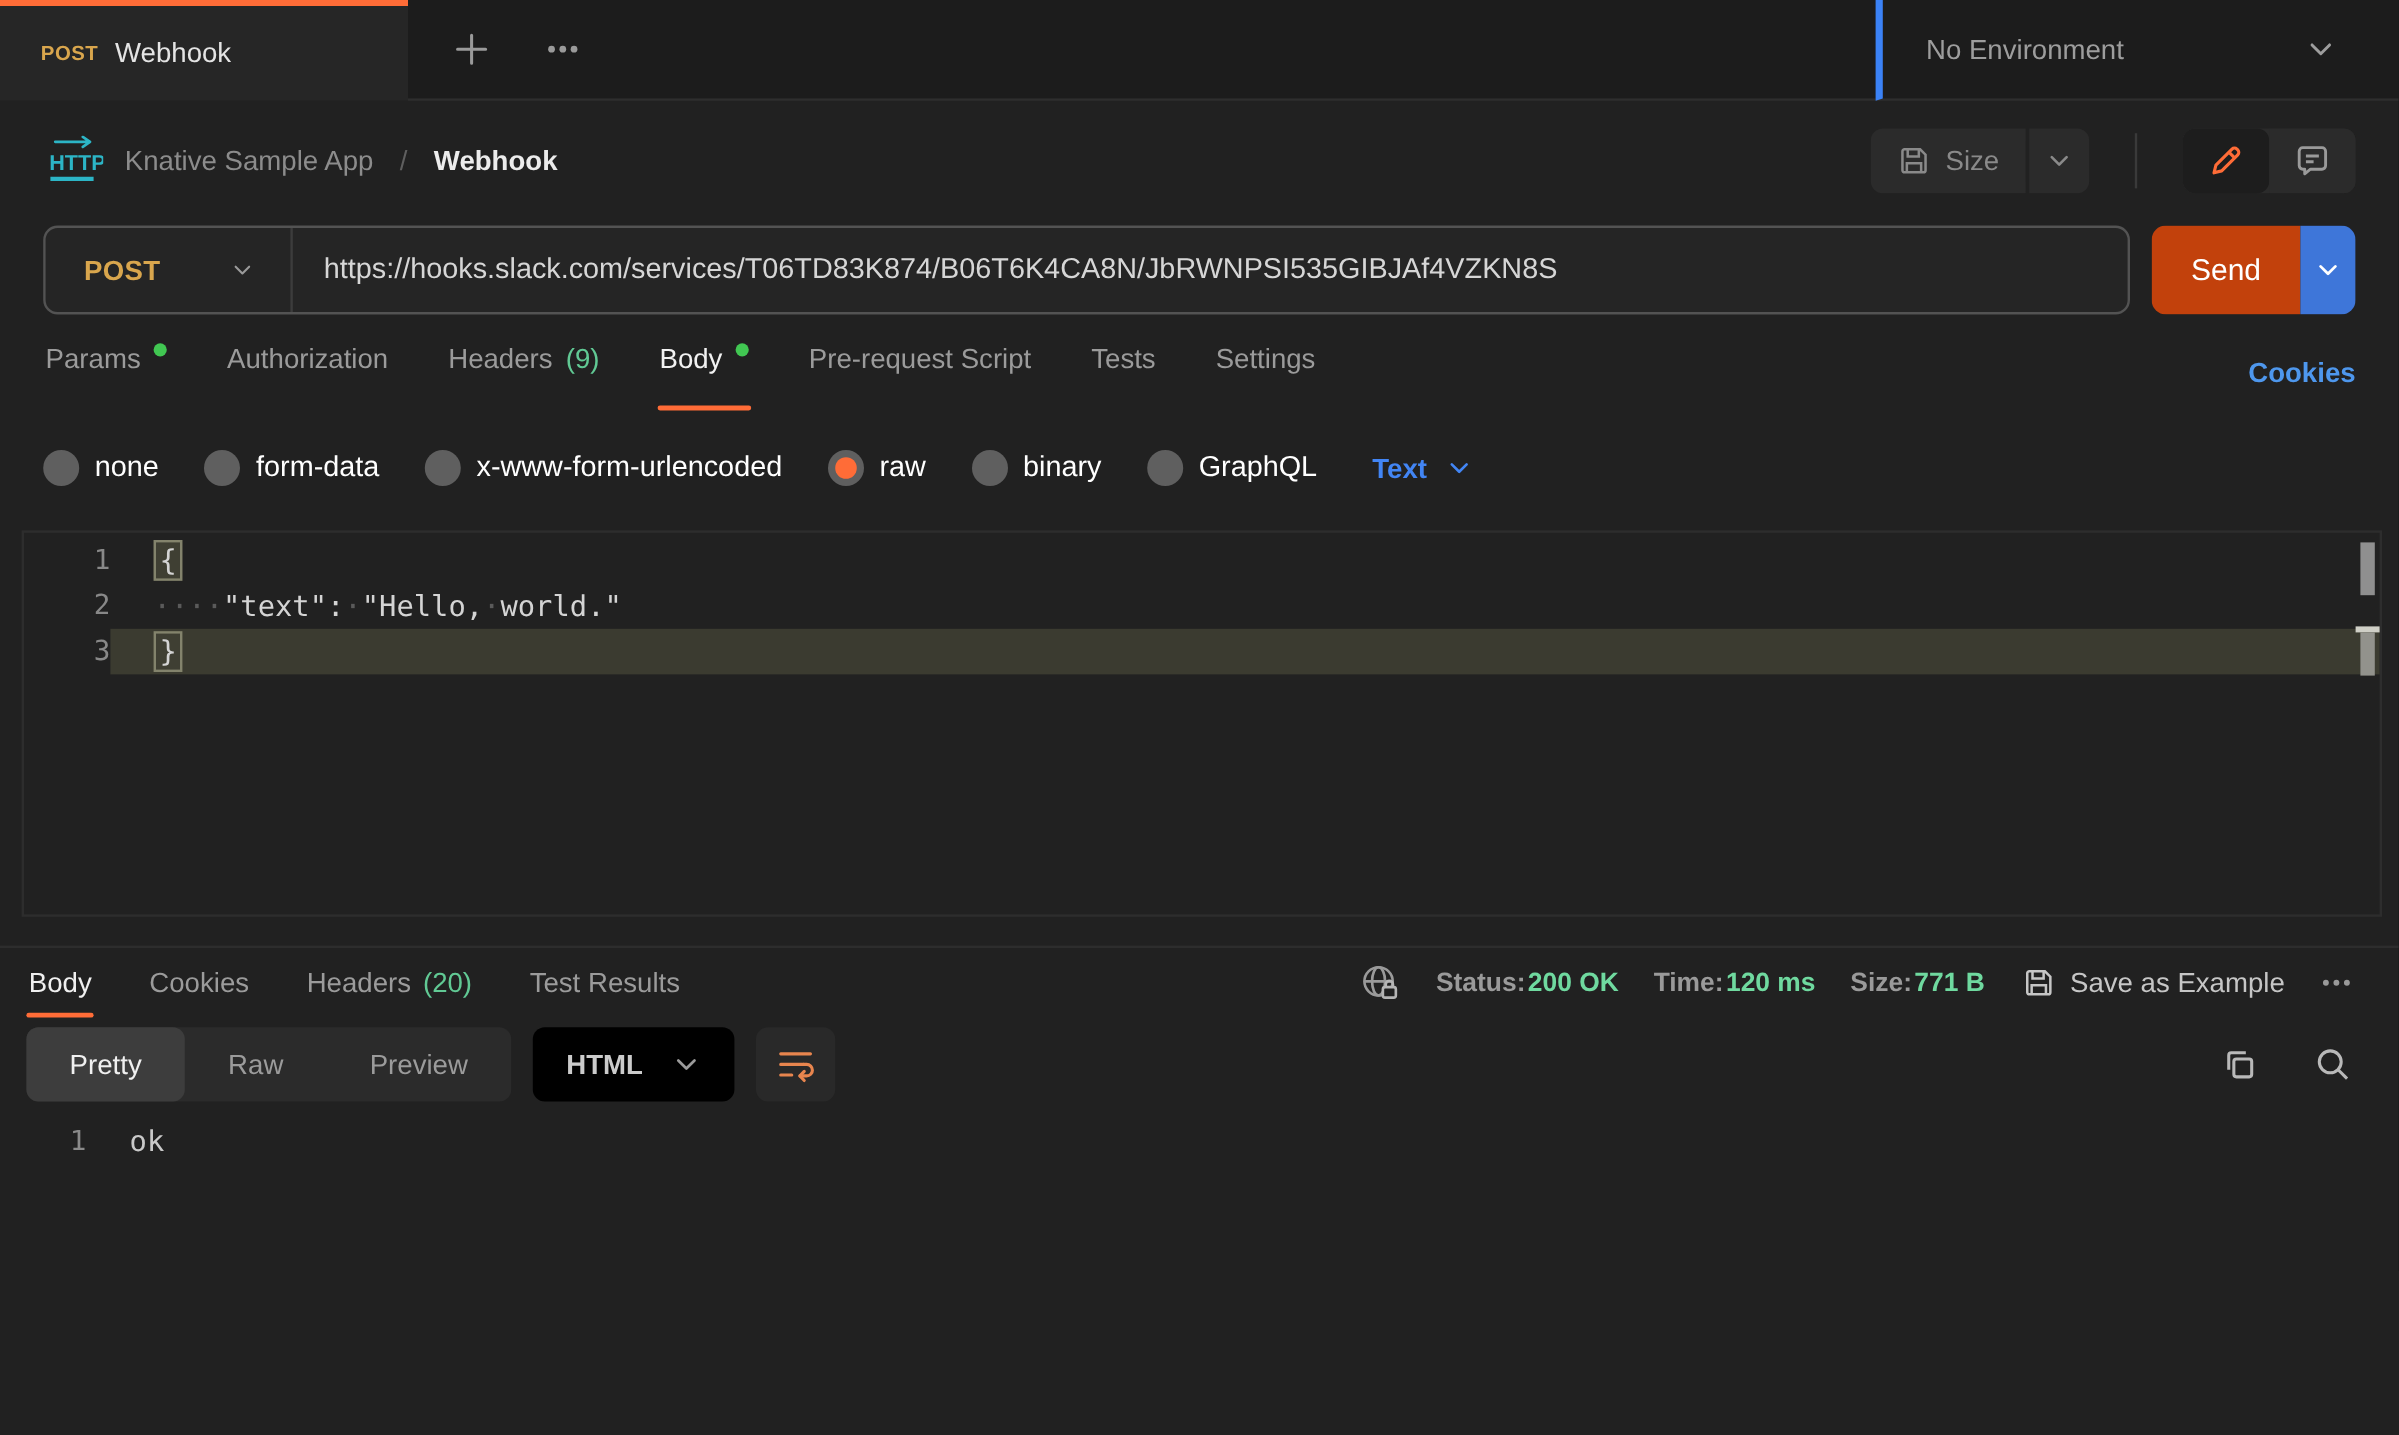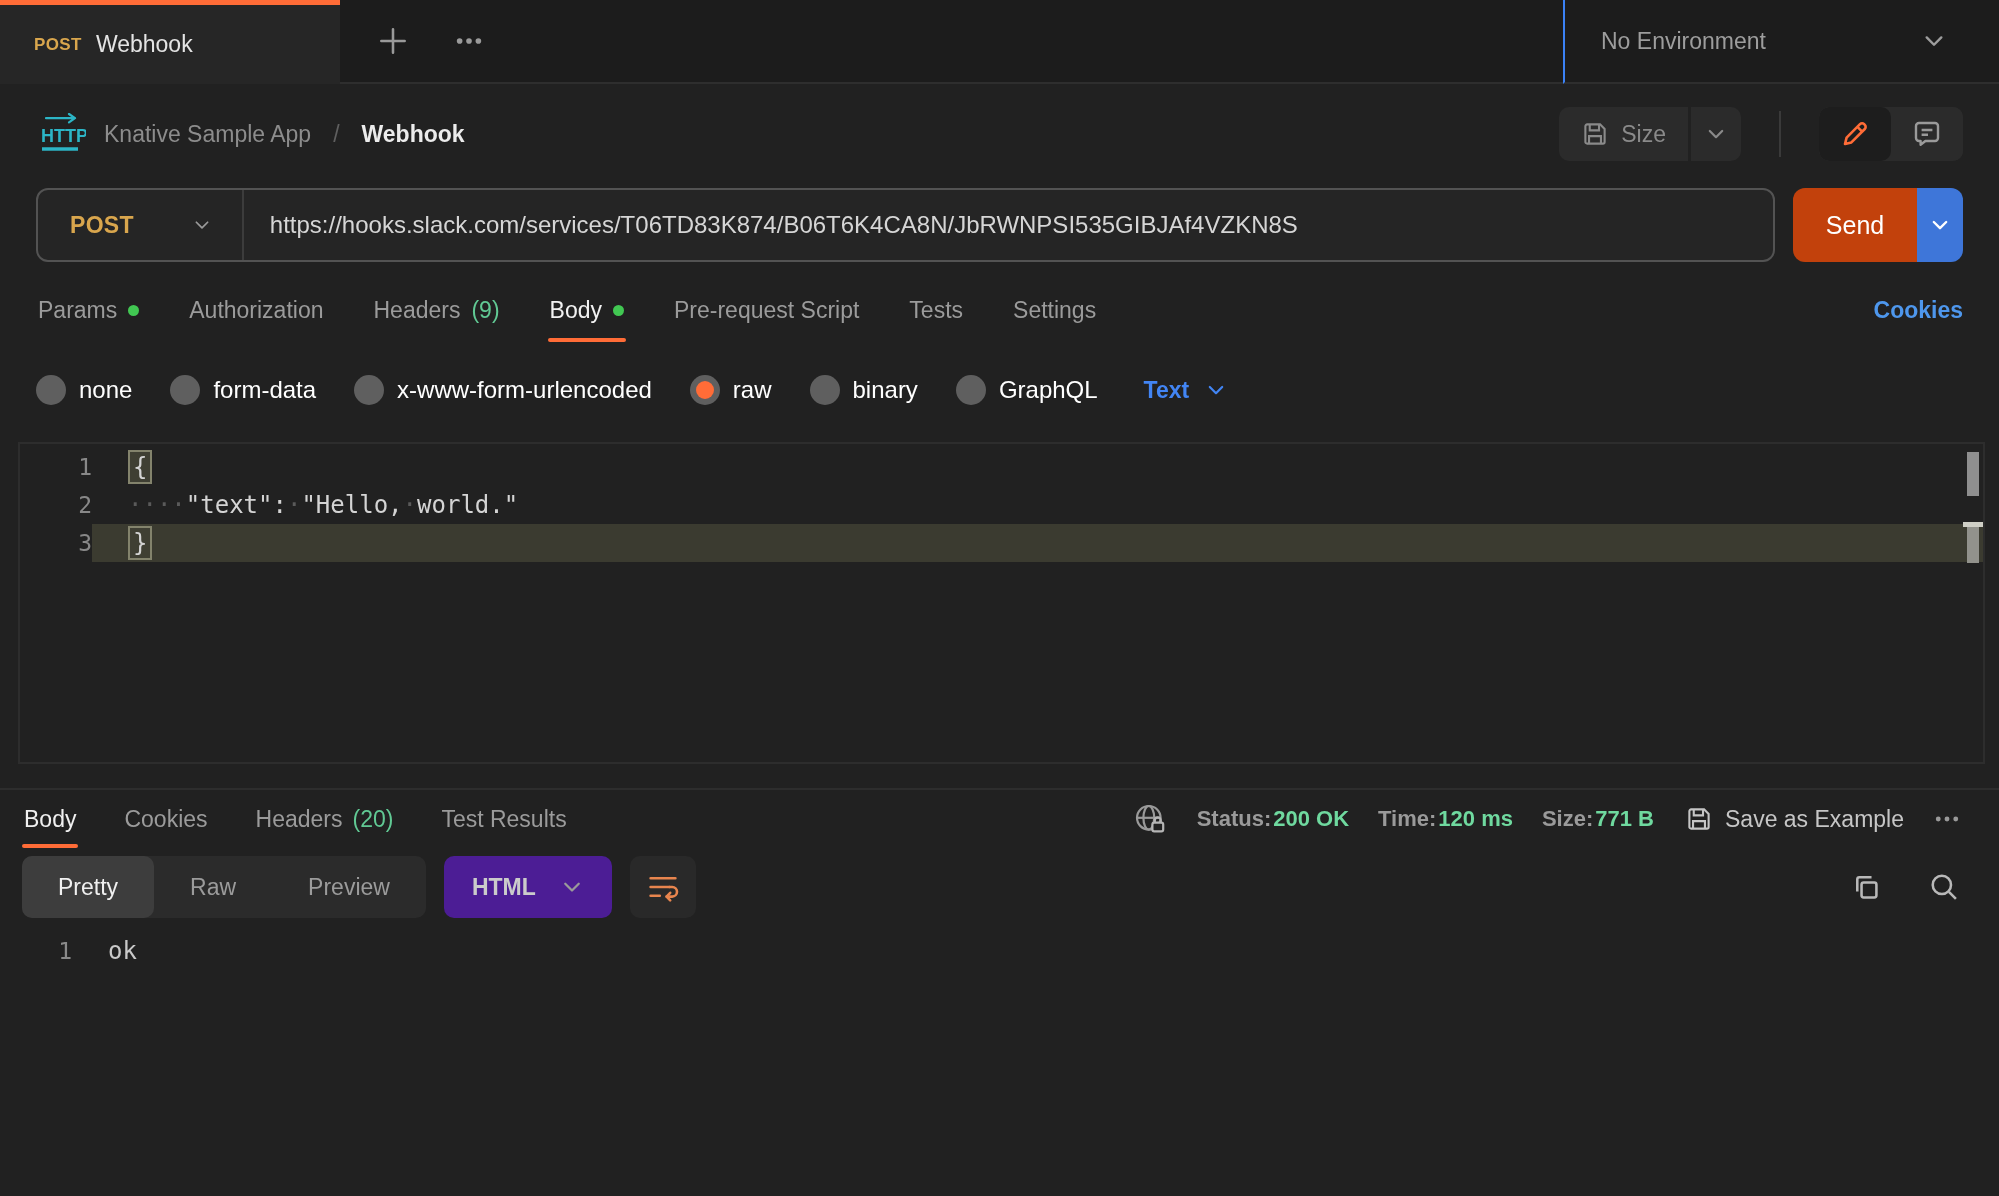--- a/index.html
+++ b/index.html
@@ -15,21 +15,21 @@
   .tabstrip { display:flex; height:84px; background:#1c1c1c; align-items:stretch; }
   .tab-active {
     width:340px; background:#262626; border-top:5px solid #ff6c37;
     display:flex; align-items:center; gap:14px; padding-left:34px;
   }
   .tab-method { color:#d9a64d; font-size:17px; font-weight:700; letter-spacing:.4px; }
   .tab-title { color:#e4e4e4; font-size:23px; }
   .strip-rest { flex:1; display:flex; align-items:center; gap:44px; padding-left:36px; border-bottom:2px solid #2e2e2e; }
   .icon-btn { background:none; border:none; color:#9a9a9a; cursor:pointer; display:flex; align-items:center; }
   .env-area {
-    width:436px; border-left:2px solid #3b82f6; border-bottom:2px solid #2e2e2e;
+    width:436px; border-left:6px solid #3b82f6; border-bottom:2px solid #2e2e2e;
     display:flex; align-items:center; justify-content:space-between; padding:0 52px 0 36px;
     color:#9d9d9d; font-size:23px;
   }
 
   
   .header-row { height:100px; display:flex; align-items:center; padding:0 36px; gap:18px; }
   .crumb-workspace { color:#8c8c8c; font-size:23px; }
   .crumb-sep { color:#5f5f5f; font-size:23px; margin:0 4px; }
   .crumb-current { color:#ececec; font-size:23px; font-weight:600; }
   .save-btn { display:flex; }
@@ -52,21 +52,21 @@
   .method-label { color:#d9a64d; font-size:23px; font-weight:700; letter-spacing:.3px; }
   .url-divider { width:2px; align-self:stretch; background:#3c3c3c; }
   .url-text { padding-left:26px; font-size:24px; color:#d6d6d6; white-space:nowrap; }
   .send { display:flex; height:74px; border-radius:12px; overflow:hidden; width:170px; flex:0 0 170px; }
   .send-main { flex:1; border:none; background:#c2410c; color:#ffffff; font-size:25px; font-weight:400; cursor:pointer; }
   .send-caret { width:46px; border:none; background:#3e76d9; color:#fff; display:flex; align-items:center; justify-content:center; cursor:pointer; }
 
   
   .req-tabs { display:flex; align-items:stretch; padding:0 36px; margin-top:24px; height:66px; }
   .req-tabs-list { display:flex; gap:46px; }
-  .req-tab { position:relative; display:flex; align-items:center; gap:11px; color:#9b9b9b; font-size:23px;
+  .req-tab { position:relative; display:flex; align-items:flex-start; gap:11px; color:#9b9b9b; font-size:23px;
     padding:0 2px 18px; cursor:pointer; }
   .req-tab.active { color:#f2f2f2; }
   .req-tab.active::after { content:""; position:absolute; left:0; right:0; bottom:10px; height:4px;
     background:#ff6c37; border-radius:2px; }
   .dot { width:11px; height:11px; border-radius:50%; background:#41c752; }
   .count { color:#61c994; }
   .cookies-link { color:#4e97ed; font-size:23px; font-weight:600; padding-bottom:18px; display:flex; align-items:center; cursor:pointer; }
 
   
   .body-type-row { display:flex; align-items:center; gap:38px; padding:0 36px; margin-top:16px; height:44px; }
@@ -103,21 +103,21 @@
   .meta-group { display:flex; align-items:flex-end; gap:2px; margin-left:14px;font-weight:bold; }
   .meta-label { color:#9a9a9a; }
   .meta-value { color:#6fd99f; }
   .save-example { display:flex; align-items:center; gap:12px; color:#c6c6c6; font-size:23px; margin-left:16px; cursor:pointer; }
   .resp-dots { margin-left:14px; color:#9a9a9a; cursor:pointer; }
 
   .resp-toolbar { display:flex; align-items:center; margin-top:8px; padding:0 22px; height:62px; gap:18px; }
   .seg { display:flex; background:#2b2b2b; border-radius:10px; height:62px; }
   .seg-item { display:flex; align-items:center; padding:16px 36px; color:#9b9b9b; font-size:23px; cursor:pointer; }
   .seg-item.active { background:#3d3d3d; color:#f0f0f0; border-radius:10px; }
-  .html-dd { height:62px; background:#4c1d95; border-radius:10px; display:flex; align-items:center; gap:24px;
+  .html-dd { height:62px; background:#000000; border-radius:10px; display:flex; align-items:center; gap:24px;
     padding:0 28px; color:#cbcbcb; font-size:23px; font-weight:600; cursor:pointer; border:none; }
   .wrap-btn { width:66px; height:62px; background:#292929; border:none; border-radius:10px;
     display:flex; align-items:center; justify-content:center; cursor:pointer; }
   .resp-actions { margin-left:auto; display:flex; align-items:center; gap:44px; padding-right:16px; color:#b9b9b9; }
 
   .resp-body { margin-top:14px; font-family:"DejaVu Sans Mono", monospace; }
   .rb-row { display:flex; height:38px; line-height:38px; font-size:24px; }
   .rb-num { flex:0 0 72px; text-align:right; color:#8a8a8a; font-size:23px; }
   .rb-text { flex:1; padding-left:36px; color:#c9c9c9; white-space:pre; }
 </style>

